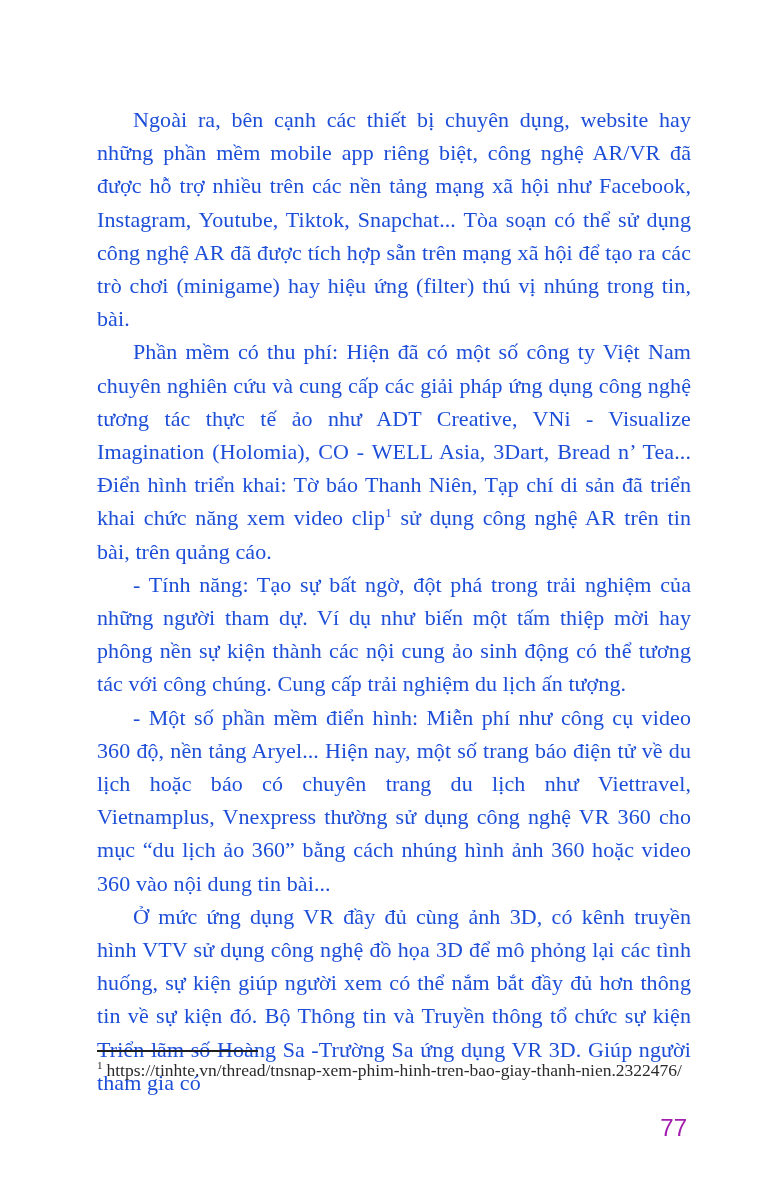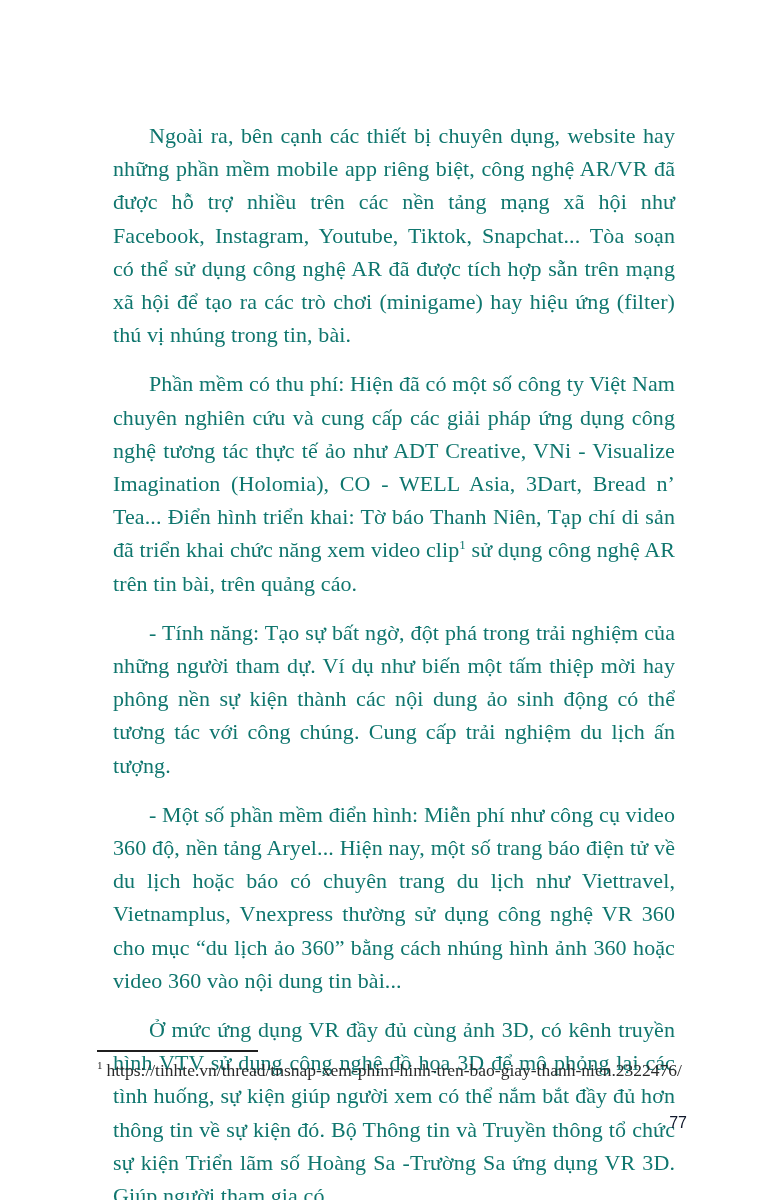--- a/index.html
+++ b/index.html
@@ -16,24 +16,24 @@
     font-family: "Liberation Serif", serif;
     overflow: hidden;
   }
   .text-block {
     position: absolute;
     left: 97px;
     top: 103px;
     width: 594px;
   }
   .par {
-    margin: 16px;
+    margin: 0;
     font-size: 22px;
     line-height: 33.2px;
-    color: #0f766e;
+    color: #1d4ed8;
     text-align: justify;
     text-indent: 36px;
     letter-spacing: 0.1px;
   }
   .fn-ref {
     font-size: 13px;
     line-height: 0;
     vertical-align: super;
   }
   .footnote-area {
@@ -59,33 +59,33 @@
     font-size: 11px;
     vertical-align: super;
     line-height: 0;
     margin-right: 4px;
   }
   .page-number {
     position: absolute;
     right: 96px;
     top: 1114px;
     font-family: "Liberation Sans", sans-serif;
-    font-size: 16px;
-    color: #0f172a;
+    font-size: 24px;
+    color: #a21caf;
   }
 </style>
 </head>
 <body>
 
 <div class="page">
 
   <div class="text-block">
     <p class="par">Ngoài ra, bên cạnh các thiết bị chuyên dụng, website hay những phần mềm mobile app riêng biệt, công nghệ AR/VR đã được hỗ trợ nhiều trên các nền tảng mạng xã hội như Facebook, Instagram, Youtube, Tiktok, Snapchat... Tòa soạn có thể sử dụng công nghệ AR đã được tích hợp sẵn trên mạng xã hội để tạo ra các trò chơi (minigame) hay hiệu ứng (filter) thú vị nhúng trong tin, bài.</p>
     <p class="par"><span>Phần mềm có thu phí: Hiện đã có một số công ty Việt Nam chuyên nghiên cứu và cung cấp các giải pháp ứng dụng công nghệ tương tác thực tế ảo như ADT Creative, VNi - Visualize Imagination (Holomia), CO - WELL Asia, 3Dart, Bread n’ Tea... Điển hình triển khai: Tờ báo Thanh Niên, Tạp chí di sản đã triển khai chức năng xem video clip</span><sup class="fn-ref">1</sup><span> sử dụng công nghệ AR trên tin bài, trên quảng cáo.</span></p>
-    <p class="par">- Tính năng: Tạo sự bất ngờ, đột phá trong trải nghiệm của những người tham dự. Ví dụ như biến một tấm thiệp mời hay phông nền sự kiện thành các nội dung ảo sinh động có thể tương tác với công chúng. Cung cấp trải nghiệm du lịch ấn tượng.</p>
+    <p class="par">- Tính năng: Tạo sự bất ngờ, đột phá trong trải nghiệm của những người tham dự. Ví dụ như biến một tấm thiệp mời hay phông nền sự kiện thành các nội cung ảo sinh động có thể tương tác với công chúng. Cung cấp trải nghiệm du lịch ấn tượng.</p>
     <p class="par">- Một số phần mềm điển hình:  Miễn phí như công cụ video 360 độ, nền tảng Aryel... Hiện nay, một số trang báo điện tử về du lịch hoặc báo có chuyên trang du lịch như Viettravel, Vietnamplus, Vnexpress thường sử dụng công nghệ VR 360 cho mục “du lịch ảo 360” bằng cách nhúng hình ảnh 360 hoặc video 360 vào nội dung tin bài...</p>
     <p class="par">Ở mức ứng dụng VR đầy đủ cùng ảnh 3D, có kênh truyền hình VTV sử dụng công nghệ đồ họa 3D để mô phỏng lại các tình huống, sự kiện giúp người xem có thể nắm bắt đầy đủ hơn thông tin về sự kiện đó. Bộ Thông tin và Truyền thông tổ chức sự kiện Triển lãm số Hoàng Sa -Trường Sa ứng dụng VR 3D. Giúp người tham gia có</p>
   </div>
 
   <div class="footnote-area">
     <div class="footnote-rule"></div>
     <p class="footnote-text"><sup class="fn-marker">1</sup><span>https://tinhte.vn/thread/tnsnap-xem-phim-hinh-tren-bao-giay-thanh-nien.2322476/</span></p>
   </div>
 
   <div class="page-number">77</div>

